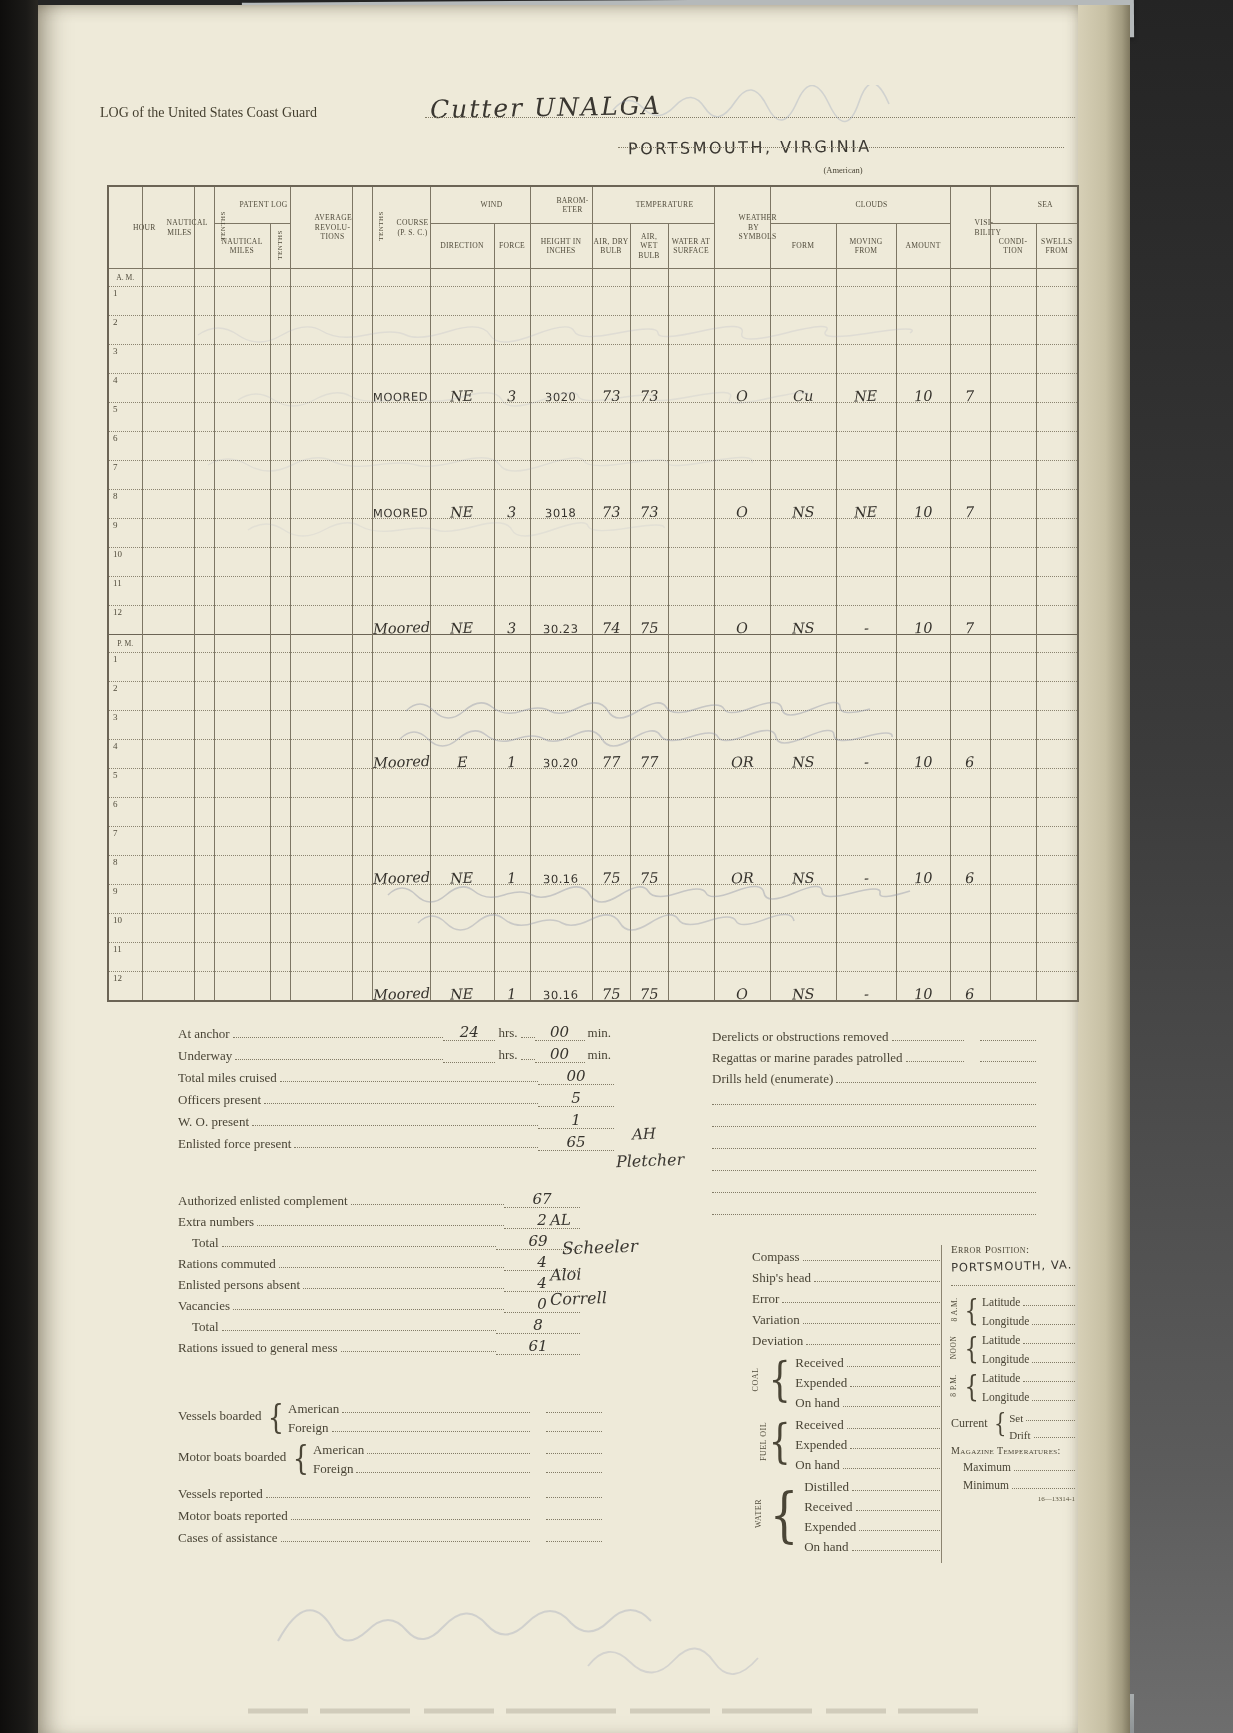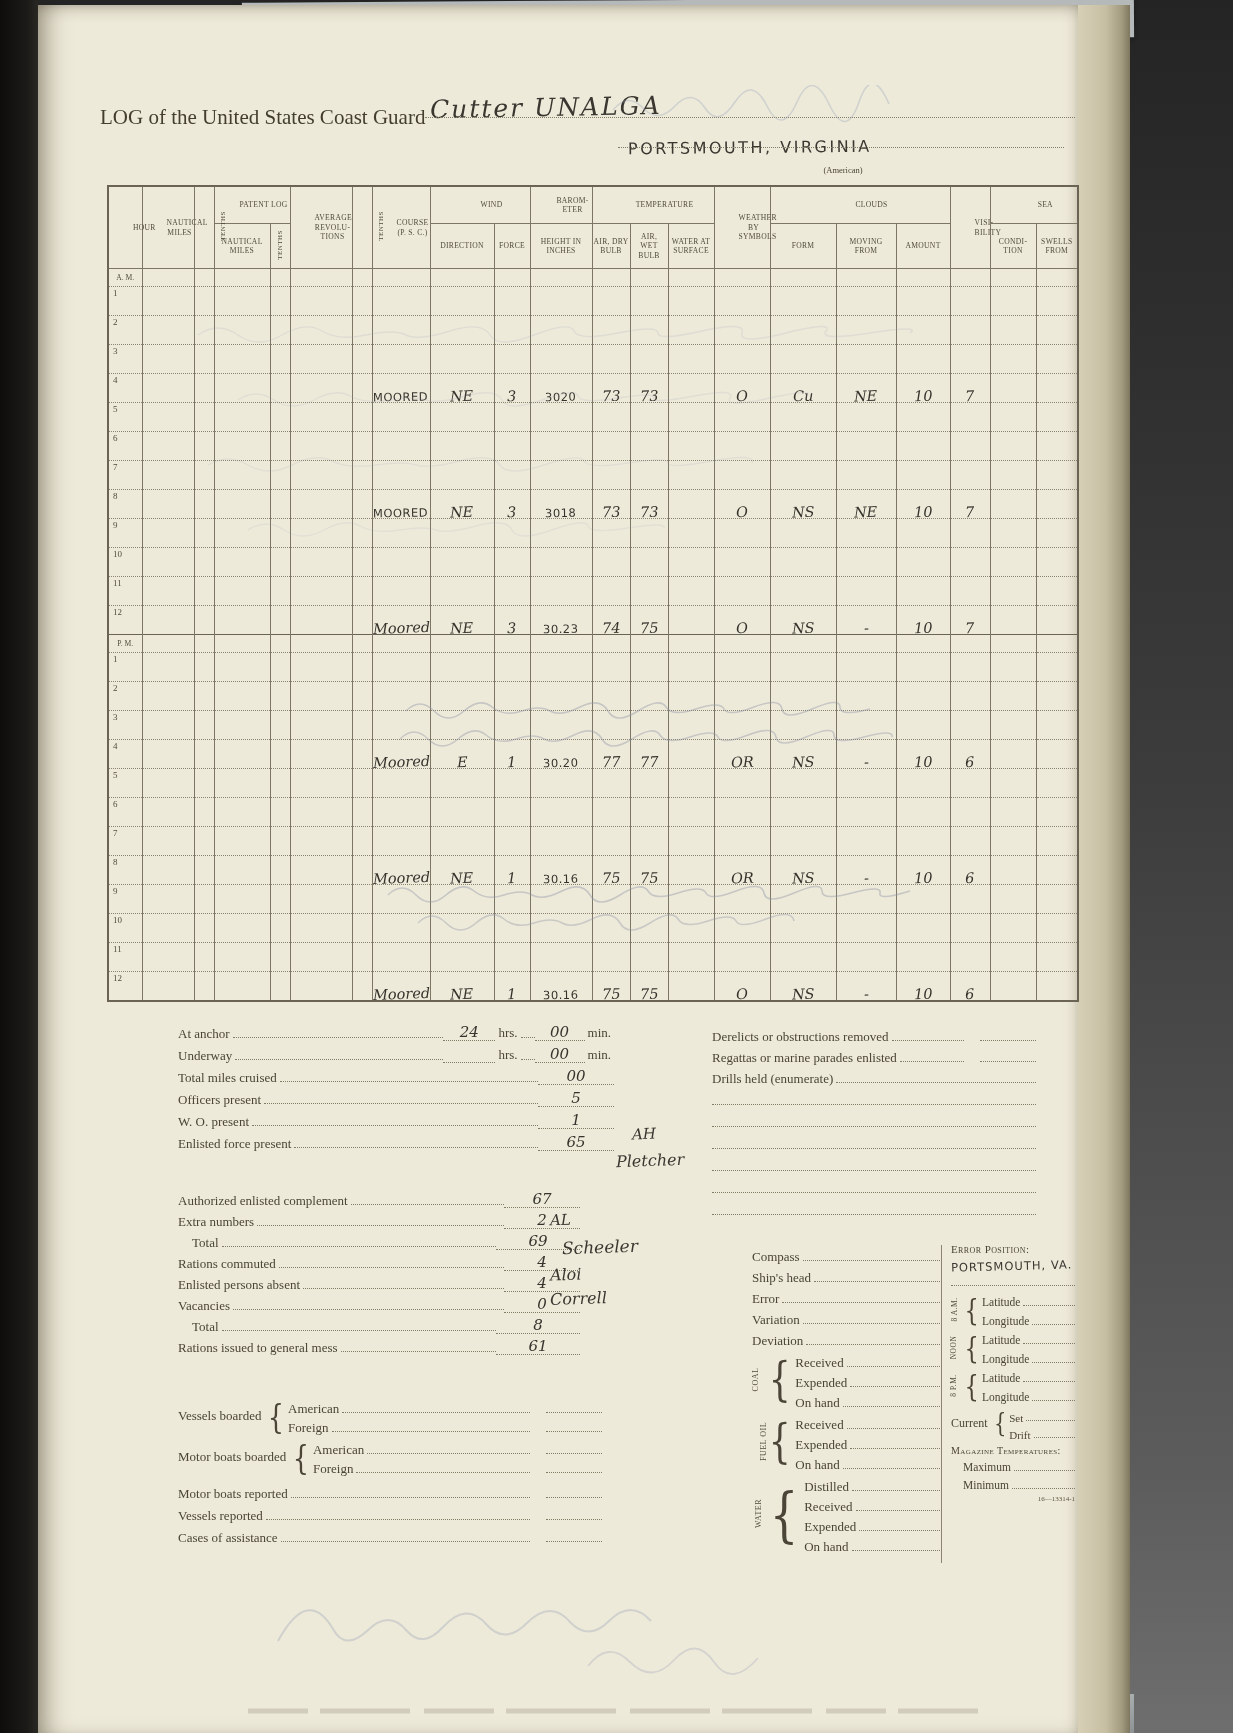--- a/index.html
+++ b/index.html
@@ -24,21 +24,21 @@
                     inset -8px 0 16px -10px rgba(95,85,60,.4),
                     inset 0 10px 18px -12px rgba(70,60,40,.45);}
   .ps{color:#4a4536;}
   .sc{font-variant:small-caps;letter-spacing:.4px;color:#4a4536;}
   .hand{font-family:"DejaVu Serif",serif;font-style:italic;color:#3a3731;}
   .hand-caps{font-family:"DejaVu Sans",sans-serif;color:#3a3731;letter-spacing:1px;}
   .abs{position:absolute;}
   .dotline{position:absolute;border-bottom:1.4px dotted #827b66;}
 
   
-  .page-title{position:absolute;left:62px;top:100px;font-size:21px;color:#433e2e;}
+  .page-title{position:absolute;left:62px;top:100px;font-size:14px;color:#433e2e;}
   .vessel{position:absolute;left:392px;top:88px;font-size:25px;letter-spacing:2px;transform:rotate(-1deg);}
   .loc{position:absolute;left:590px;top:133px;font-size:16px;letter-spacing:2.5px;transform:rotate(-.6deg);}
   .loc-cap{position:absolute;left:730px;top:160px;width:150px;text-align:center;font-size:8.5px;}
 
   
   .logtable{position:absolute;left:69px;top:180px;border-collapse:collapse;table-layout:fixed;
             width:970px;border:2px solid #6b6455;}
   .logtable th{border:1px solid #7d7664;font-size:7.6px;font-weight:normal;text-transform:uppercase;
             letter-spacing:.3px;color:#514c3c;padding:1px;text-align:center;vertical-align:middle;
             font-family:"Liberation Serif",serif;line-height:1.25;}
@@ -860,43 +860,43 @@
               <span class="leader fix" style="width: 56px; margin-left: 16px;"></span>
             </div>
             <div class="fline" style="height: 19px;">
               <span class="flabel">Foreign</span>
               <span class="leader"></span>
               <span class="leader fix" style="width: 56px; margin-left: 16px;"></span>
             </div>
           </div>
         </div>
         <div class="fline" style="height: 22px;">
+          <span class="flabel">Vessels reported</span>
+          <span class="leader"></span>
+          <span class="leader fix" style="width: 56px; margin-left: 16px;"></span>
+        </div>
+        <div class="fline" style="height: 22px;">
           <span class="flabel">Motor boats reported</span>
-          <span class="leader"></span>
-          <span class="leader fix" style="width: 56px; margin-left: 16px;"></span>
-        </div>
-        <div class="fline" style="height: 22px;">
-          <span class="flabel">Vessels reported</span>
           <span class="leader"></span>
           <span class="leader fix" style="width: 56px; margin-left: 16px;"></span>
         </div>
         <div class="fline" style="height: 22px;">
           <span class="flabel">Cases of assistance</span>
           <span class="leader"></span>
           <span class="leader fix" style="width: 56px; margin-left: 16px;"></span>
         </div>
       </div>
     <div class="abs" id="right-top" style="left:674px;top:1018px;width:324px">
         <div class="fline" style="height: 21px;">
           <span class="flabel">Derelicts or obstructions removed</span>
           <span class="leader"></span>
           <span class="leader fix" style="width: 56px; margin-left: 16px;"></span>
         </div>
         <div class="fline" style="height: 21px;">
-          <span class="flabel">Regattas or marine parades enlisted</span>
+          <span class="flabel">Regattas or marine parades patrolled</span>
           <span class="leader"></span>
           <span class="leader fix" style="width: 56px; margin-left: 16px;"></span>
         </div>
         <div class="fline" style="height: 21px;">
           <span class="flabel">Drills held (enumerate)</span>
           <span class="leader"></span>
         </div>
         <div class="fline" style="height: 22px;">
           <span class="leader"></span>
         </div>

